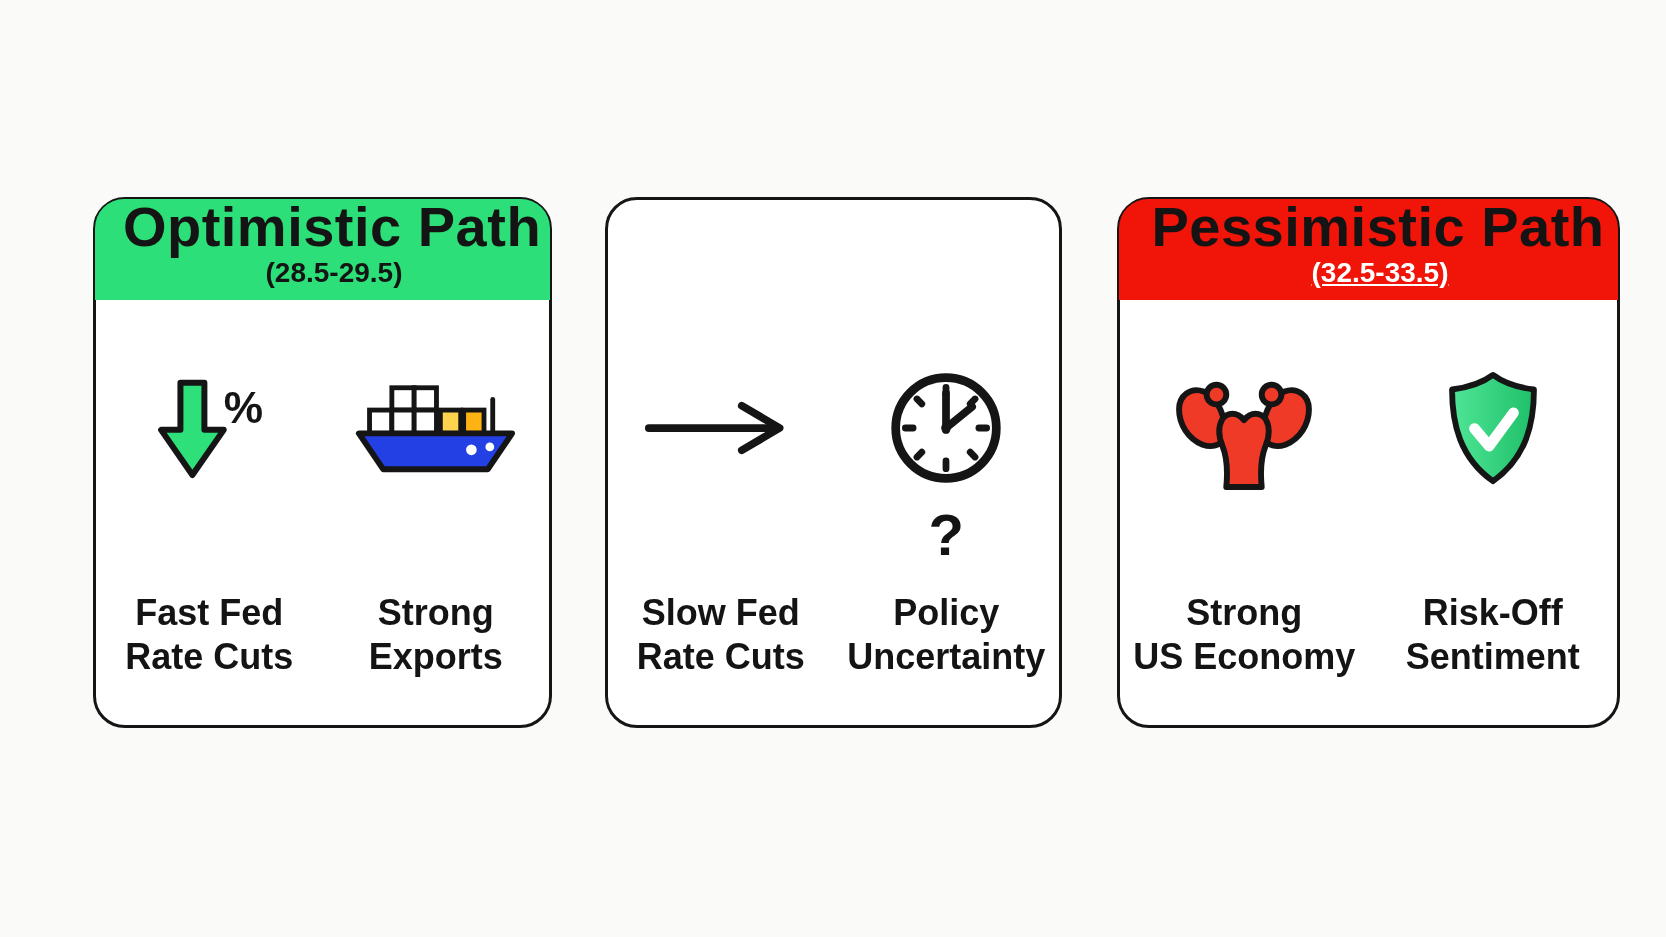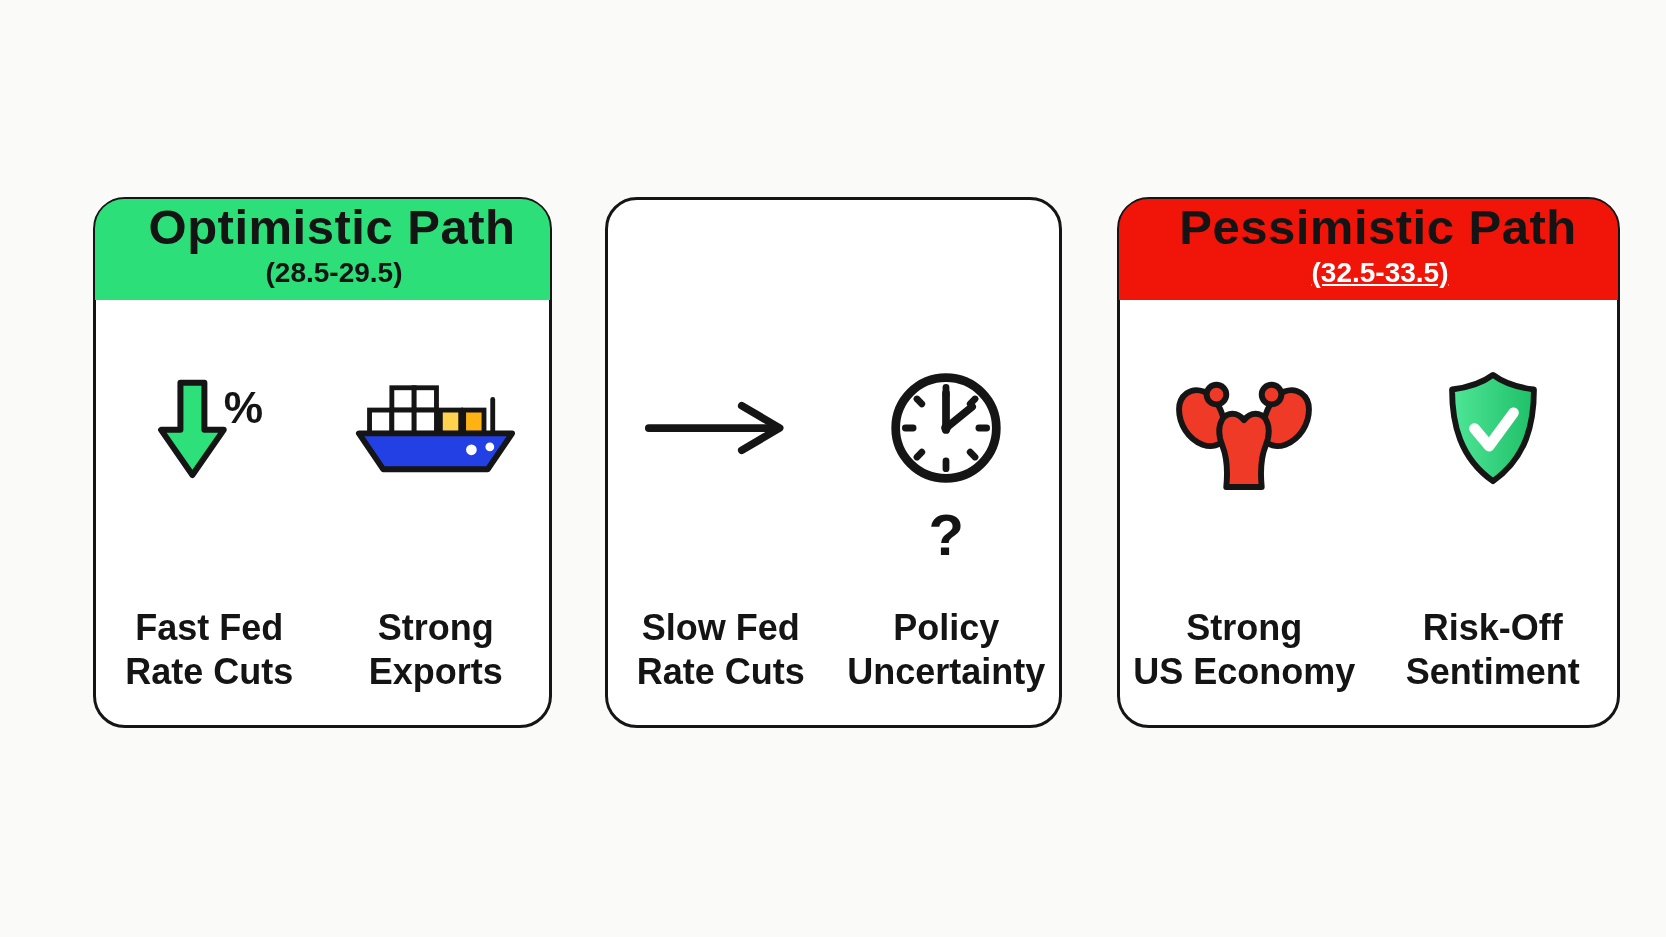--- a/index.html
+++ b/index.html
@@ -30,21 +30,21 @@
     position: absolute;
     top: -1px; left: -1px; right: -1px;
     height: 101px;
     border-radius: 29px 29px 0 0;
     display: flex;
     flex-direction: column;
     justify-content: center;
     align-items: center;
   }
   .card-title {
-    font-size: 49px;
+    font-size: 56px;
     font-weight: 700;
     line-height: 46px;
     letter-spacing: 0.5px;
     text-align: center;
     margin-left: 19px;
   }
   .card-range {
     font-size: 28px;
     font-weight: 700;
     line-height: 46px;
@@ -52,21 +52,21 @@
     margin-left: 23px;
   }
   .icon-row {
     position: absolute;
     top: 158px; left: 0; right: 0;
     height: 140px;
     display: flex;
   }
   .label-row {
     position: absolute;
-    top: 406px; left: 0; right: 0;
+    top: 391px; left: 0; right: 0;
     display: flex;
   }
   .col {
     flex: 1 1 50%;
     position: relative;
     display: flex;
     justify-content: center;
     align-items: center;
   }
   .item-label {

